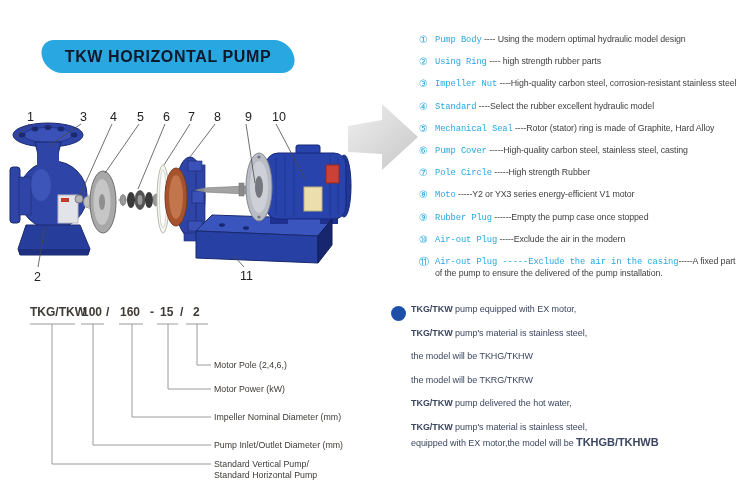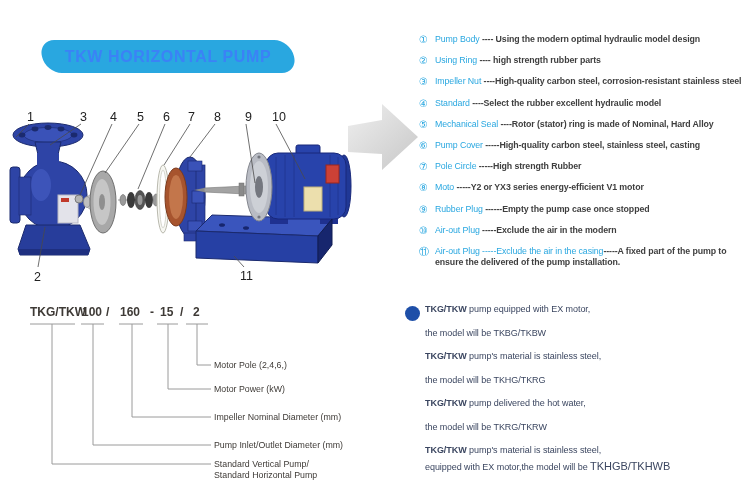--- a/index.html
+++ b/index.html
@@ -4,51 +4,51 @@
 <style>
   html,body{margin:0;padding:0;background:#ffffff;}
   #page{position:relative;width:756px;height:500px;background:#ffffff;overflow:hidden;
         font-family:"Liberation Sans",sans-serif;color:#3f3f3f;}
 
   
   .banner-bg{position:absolute;left:42px;top:40px;width:252px;height:33px;
              background:#29a7e0;border-radius:16px;transform:skewX(13deg);transform-origin:50% 50%;}
   .banner-label{position:absolute;left:42px;top:40px;width:252px;height:33px;
                 display:flex;align-items:center;justify-content:center;
-                color:#3b82f6;font-weight:bold;font-size:16px;letter-spacing:.6px;}
+                color:#0f172a;font-weight:bold;font-size:16px;letter-spacing:.6px;}
 
   
   .diagram{position:absolute;left:8px;top:95px;width:412px;height:205px;}
   .num-label{font-family:"Liberation Sans",sans-serif;font-size:12.5px;fill:#222222;}
   .leader{stroke:#4a4a4a;stroke-width:.8;fill:none;}
 
   
   .arrow-wrap{position:absolute;left:340px;top:96px;width:84px;height:82px;}
 
   
   .plist{position:absolute;left:419px;top:34px;width:324px;}
   .pitem{display:flex;margin-bottom:10.2px;font-size:8.8px;line-height:11px;letter-spacing:-.1px;}
   .pnum{flex:0 0 16px;color:#29a7e0;font-size:10px;line-height:11px;
         font-family:"DejaVu Sans","Liberation Sans",sans-serif;}
   .ptext{flex:1;}
-  .pname{color:#29a7e0;}
-  .pdesc{color:#3f3f3f;font-weight:bold;}
+  .pname{color:#29a7e0;font-family:Liberation Mono, monospace;}
+  .pdesc{color:#3f3f3f;}
 
   
   .breakdown{position:absolute;left:22px;top:298px;width:362px;height:198px;}
   .code-seg{font-family:"Liberation Sans",sans-serif;font-size:12px;font-weight:bold;fill:#3e3a36;}
   .bk-line{stroke:#9a9a9a;stroke-width:1;fill:none;}
   .bk-label{font-family:"Liberation Sans",sans-serif;font-size:8.8px;fill:#3e3a36;}
 
   
-  .notes{position:absolute;left:400px;top:303px;width:354px;padding-left:25px;box-sizing:border-box;}
+  .notes{position:absolute;left:386px;top:303px;width:354px;padding-left:25px;box-sizing:border-box;}
   .bullet{position:absolute;left:5px;top:3px;width:15px;height:15px;border-radius:50%;background:#1e4fa8;}
   .note-line{font-size:9px;line-height:11.5px;color:#3b4660;margin-bottom:11px;letter-spacing:-.05px;}
   .note-line .pre{font-weight:bold;}
-  .note-line .bold{font-weight:normal;font-size:11px;}
+  .note-line .bold{font-weight:bold;font-size:11px;}
   .note-line.tight{margin-top:-7px;}
 </style>
 </head>
 <body>
 
 <div id="page">
 
   <div class="banner-bg"></div>
   <div class="banner-label">TKW HORIZONTAL PUMP</div>
 
@@ -210,21 +210,21 @@
     <div class="pitem">
       <span class="pnum">③</span>
       <span class="ptext"><span class="pname">Impeller Nut</span><span class="pdesc"> ----High-quality carbon steel, corrosion-resistant stainless steel</span></span>
     </div>
     <div class="pitem">
       <span class="pnum">④</span>
       <span class="ptext"><span class="pname">Standard</span><span class="pdesc"> ----Select the rubber excellent hydraulic model</span></span>
     </div>
     <div class="pitem">
       <span class="pnum">⑤</span>
-      <span class="ptext"><span class="pname">Mechanical Seal</span><span class="pdesc"> ----Rotor (stator) ring is made of Nominal, Hard Alloy</span></span>
+      <span class="ptext"><span class="pname">Mechanical Seal</span><span class="pdesc"> ----Rotor (stator) ring is made of Graphite, Hard Alloy</span></span>
     </div>
     <div class="pitem">
       <span class="pnum">⑥</span>
       <span class="ptext"><span class="pname">Pump Cover</span><span class="pdesc"> -----High-quality carbon steel, stainless steel, casting</span></span>
     </div>
     <div class="pitem">
       <span class="pnum">⑦</span>
       <span class="ptext"><span class="pname">Pole Circle</span><span class="pdesc"> -----High strength Rubber</span></span>
     </div>
     <div class="pitem">
@@ -276,22 +276,21 @@
         <text class="bk-label" x="192" y="150">Pump Inlet/Outlet Diameter (mm)</text>
         <text class="bk-label" x="192" y="169">Standard Vertical Pump/</text>
         <text class="bk-label" x="192" y="180">Standard Horizontal Pump</text>
       </g>
     </svg>
   </div>
 
   <div class="notes">
     <span class="bullet"></span>
     <div class="note-line"><span class="pre">TKG/TKW</span><span> pump equipped with EX motor,</span><span class="bold"></span></div>
-    <div class="note-line"><span class="pre"></span><span>the model will be TKBG/TKBW</span><span class="bold"></span></div>
     <div class="note-line"><span class="pre">TKG/TKW</span><span> pump's material is stainless steel,</span><span class="bold"></span></div>
-    <div class="note-line"><span class="pre"></span><span>the model will be TKHG/TKRG</span><span class="bold"></span></div>
+    <div class="note-line"><span class="pre"></span><span>the model will be TKHG/TKHW</span><span class="bold"></span></div>
+    <div class="note-line"><span class="pre"></span><span>the model will be TKRG/TKRW</span><span class="bold"></span></div>
     <div class="note-line"><span class="pre">TKG/TKW</span><span> pump delivered the hot water,</span><span class="bold"></span></div>
-    <div class="note-line"><span class="pre"></span><span>the model will be TKRG/TKRW</span><span class="bold"></span></div>
     <div class="note-line"><span class="pre">TKG/TKW</span><span> pump's material is stainless steel,</span><span class="bold"></span></div>
     <div class="note-line tight"><span class="pre"></span><span>equipped with EX motor,the model will be </span><span class="bold">TKHGB/TKHWB</span></div>
   </div>
 
 </div>
 
 </body></html>

